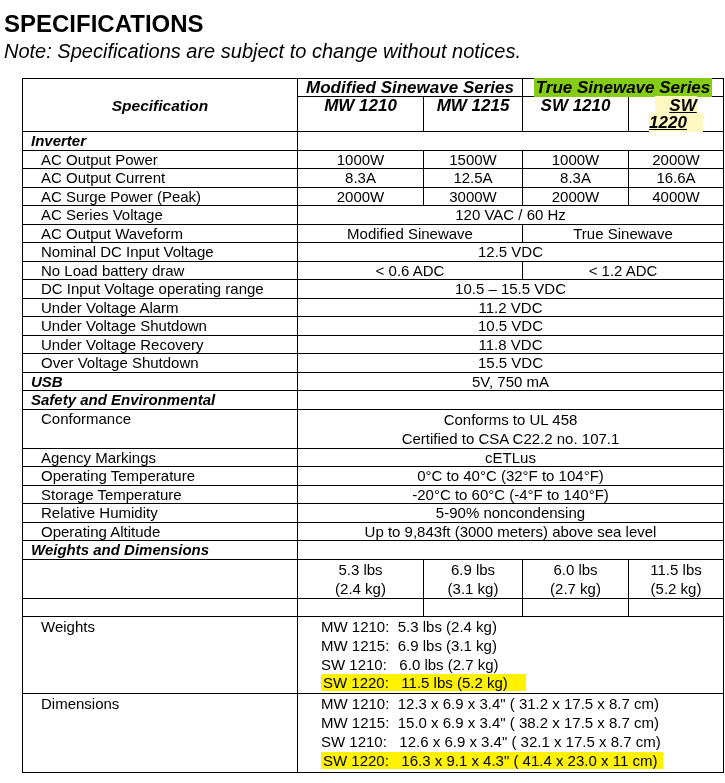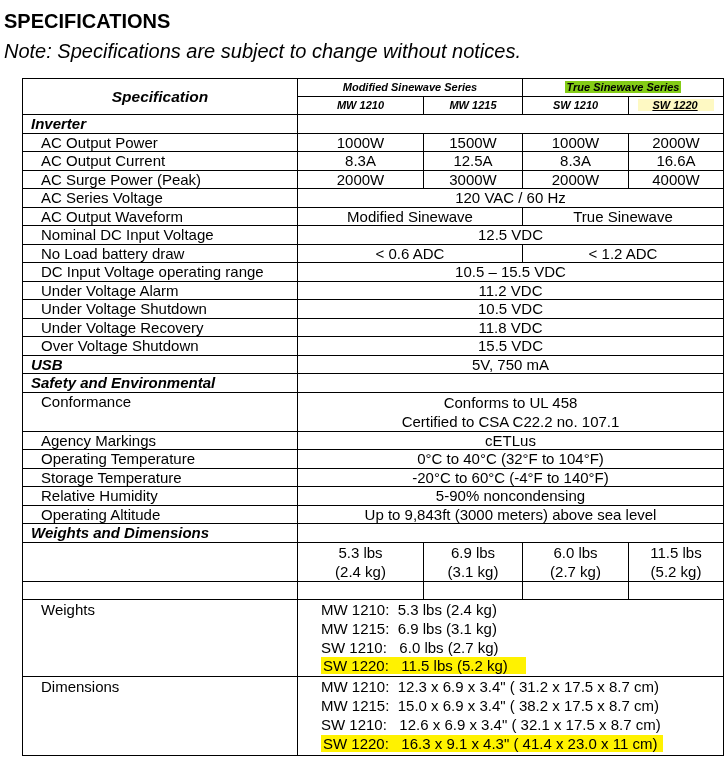--- a/index.html
+++ b/index.html
@@ -1,25 +1,25 @@
 <!DOCTYPE html>
 <html><head>
 <meta charset="utf-8">
 <style>
   html, body { margin: 0; padding: 0; background: #ffffff; }
   body { width: 725px; height: 783px; position: relative; overflow: hidden;
          font-family: "Liberation Sans", sans-serif; color: #000; }
-  .title { position: absolute; left: 4px; top: 10px; font-size: 20px; font-weight: bold; letter-spacing: 0; }
+  .title { position: absolute; left: 4px; top: 10px; font-size: 24px; font-weight: bold; letter-spacing: 0; }
   .note { position: absolute; left: 4px; top: 40px; font-size: 20px; font-style: italic; }
   table.spec { position: absolute; left: 22px; top: 78px; width: 701px;
                border-collapse: collapse; table-layout: fixed; font-size: 15px; }
   table.spec td, table.spec th { border: 1.5px solid #000; padding: 0; line-height: 17px; vertical-align: top; }
   col.c0 { width: 275px; } col.c1 { width: 126px; } col.c2 { width: 99px; }
   col.c3 { width: 106px; } col.c4 { width: 95px; }
-  th { font-weight: bold; font-style: italic; font-size: 11px; text-align: center; height: 17px; }
+  th { font-weight: bold; font-style: italic; font-size: 17px; text-align: center; height: 17px; }
   th.spechead { vertical-align: middle !important; font-size: 15.5px; }
   td.section { font-weight: bold; font-style: italic; padding-left: 8px !important; height: 17.5px; }
   td.lbl { padding-left: 18px !important; height: 17.5px; }
   td.val { text-align: center; }
   td.empty { height: 17.5px; }
   .hl { background: #fff200; padding: 0 2px; }
   td.list { padding-left: 17px !important; }
   td.list div { white-space: pre; line-height: 18.8px; margin-left: 6px; }
   td.two div { line-height: 19px; }
   tr.r2 td { height: 37px; }

